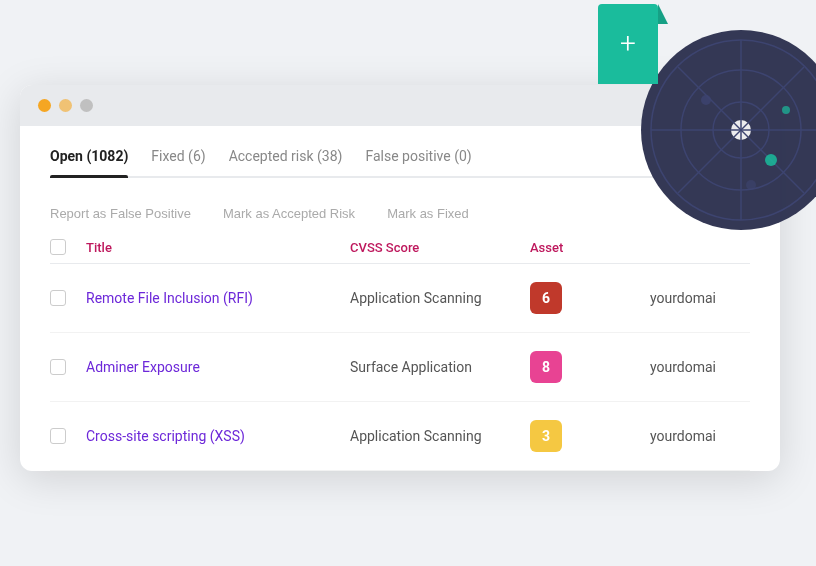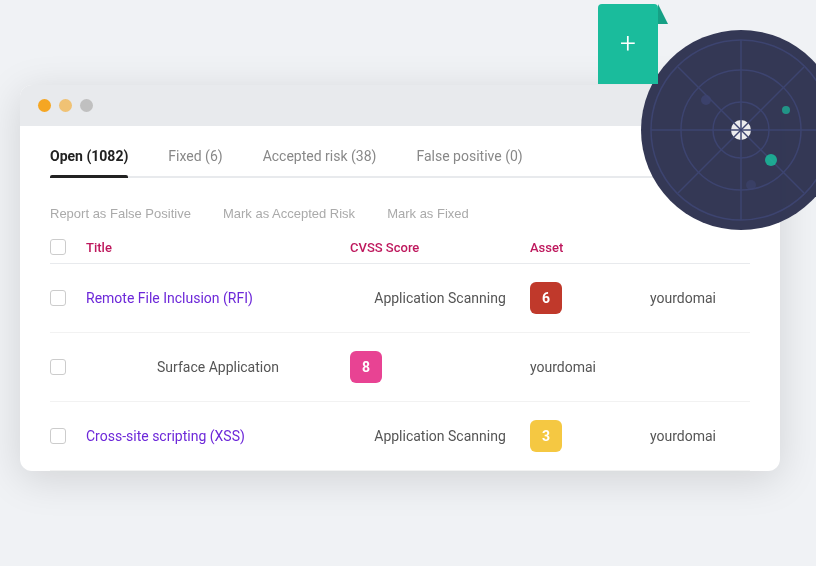--- a/index.html
+++ b/index.html
@@ -73,21 +73,21 @@
     }
 
     
     .content {
       padding: 0 30px;
     }
 
     
     .tabs {
       display: flex;
-      gap: 40px;
+      gap: 23px;
       border-bottom: 2px solid #e8eaed;
       padding-top: 22px;
     }
     .tab {
       padding-bottom: 12px;
       font-size: 14px;
       color: #888;
       cursor: pointer;
       position: relative;
       white-space: nowrap;
@@ -154,21 +154,20 @@
       cursor: pointer;
     }
 
     .row-title {
       font-size: 14px;
       color: #6d28d9;
     }
     .row-source {
       font-size: 14px;
       color: #555;
-      text-align: center;
     }
     .cvss-badge {
       width: 32px;
       height: 32px;
       border-radius: 6px;
       display: flex;
       align-items: center;
       justify-content: center;
       font-size: 14px;
       font-weight: 700;
@@ -274,20 +273,21 @@
             </div>
             <div class="row-asset">yourdomai</div>
           </div>
         </div>
 
         <div class="table-row-wrap">
           <div class="table-row">
             <div>
                 <div class="checkbox"></div>
               </div>
+            <div class="row-title">Adminer Exposure</div>
             <div class="row-source">Surface Application</div>
             <div>
               <div class="cvss-badge cvss-pink">8</div>
             </div>
             <div class="row-asset">yourdomai</div>
           </div>
         </div>
 
         <div class="table-row-wrap">
           <div class="table-row">

